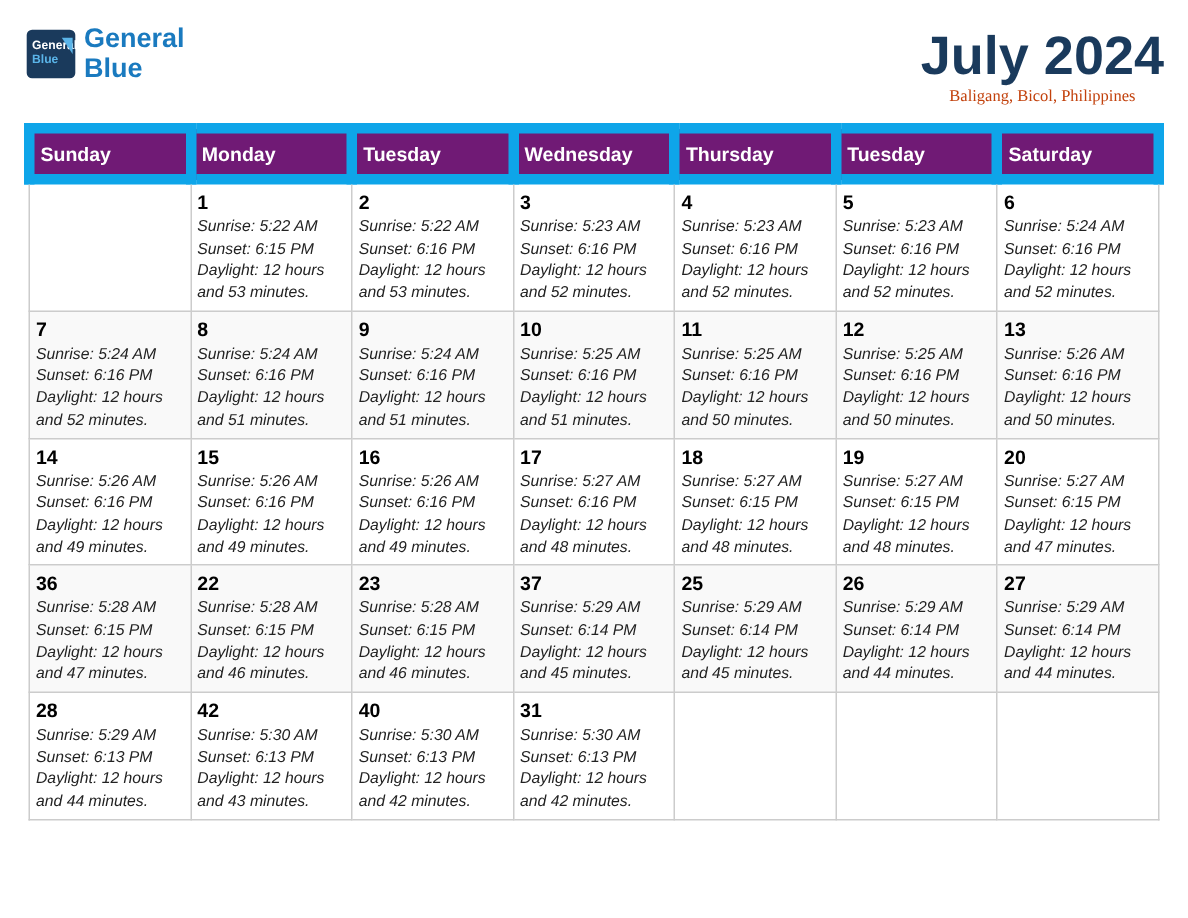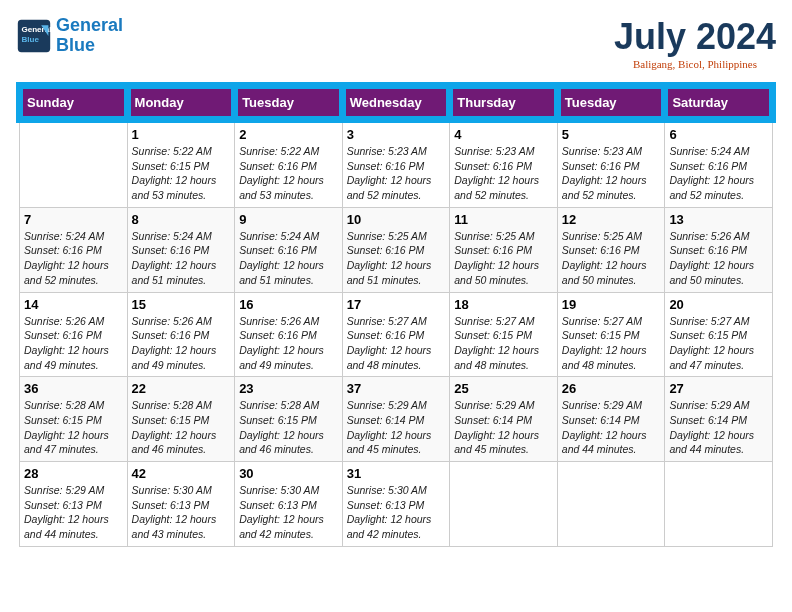--- a/index.html
+++ b/index.html
@@ -243,21 +243,21 @@
       <tr>
         <td>
           <span class="day-num">28</span>
           <div class="day-info">Sunrise: 5:29 AM<br>Sunset: 6:13 PM<br>Daylight: 12 hours <br>and 44 minutes.</div>
         </td>
         <td>
           <span class="day-num">42</span>
           <div class="day-info">Sunrise: 5:30 AM<br>Sunset: 6:13 PM<br>Daylight: 12 hours <br>and 43 minutes.</div>
         </td>
         <td>
-          <span class="day-num">30</span>
+          <span class="day-num">40</span>
           <div class="day-info">Sunrise: 5:30 AM<br>Sunset: 6:13 PM<br>Daylight: 12 hours <br>and 42 minutes.</div>
         </td>
         <td>
           <span class="day-num">31</span>
           <div class="day-info">Sunrise: 5:30 AM<br>Sunset: 6:13 PM<br>Daylight: 12 hours <br>and 42 minutes.</div>
         </td>
         <td class="empty-cell"></td>
         <td class="empty-cell"></td>
         <td class="empty-cell"></td>
       </tr>

